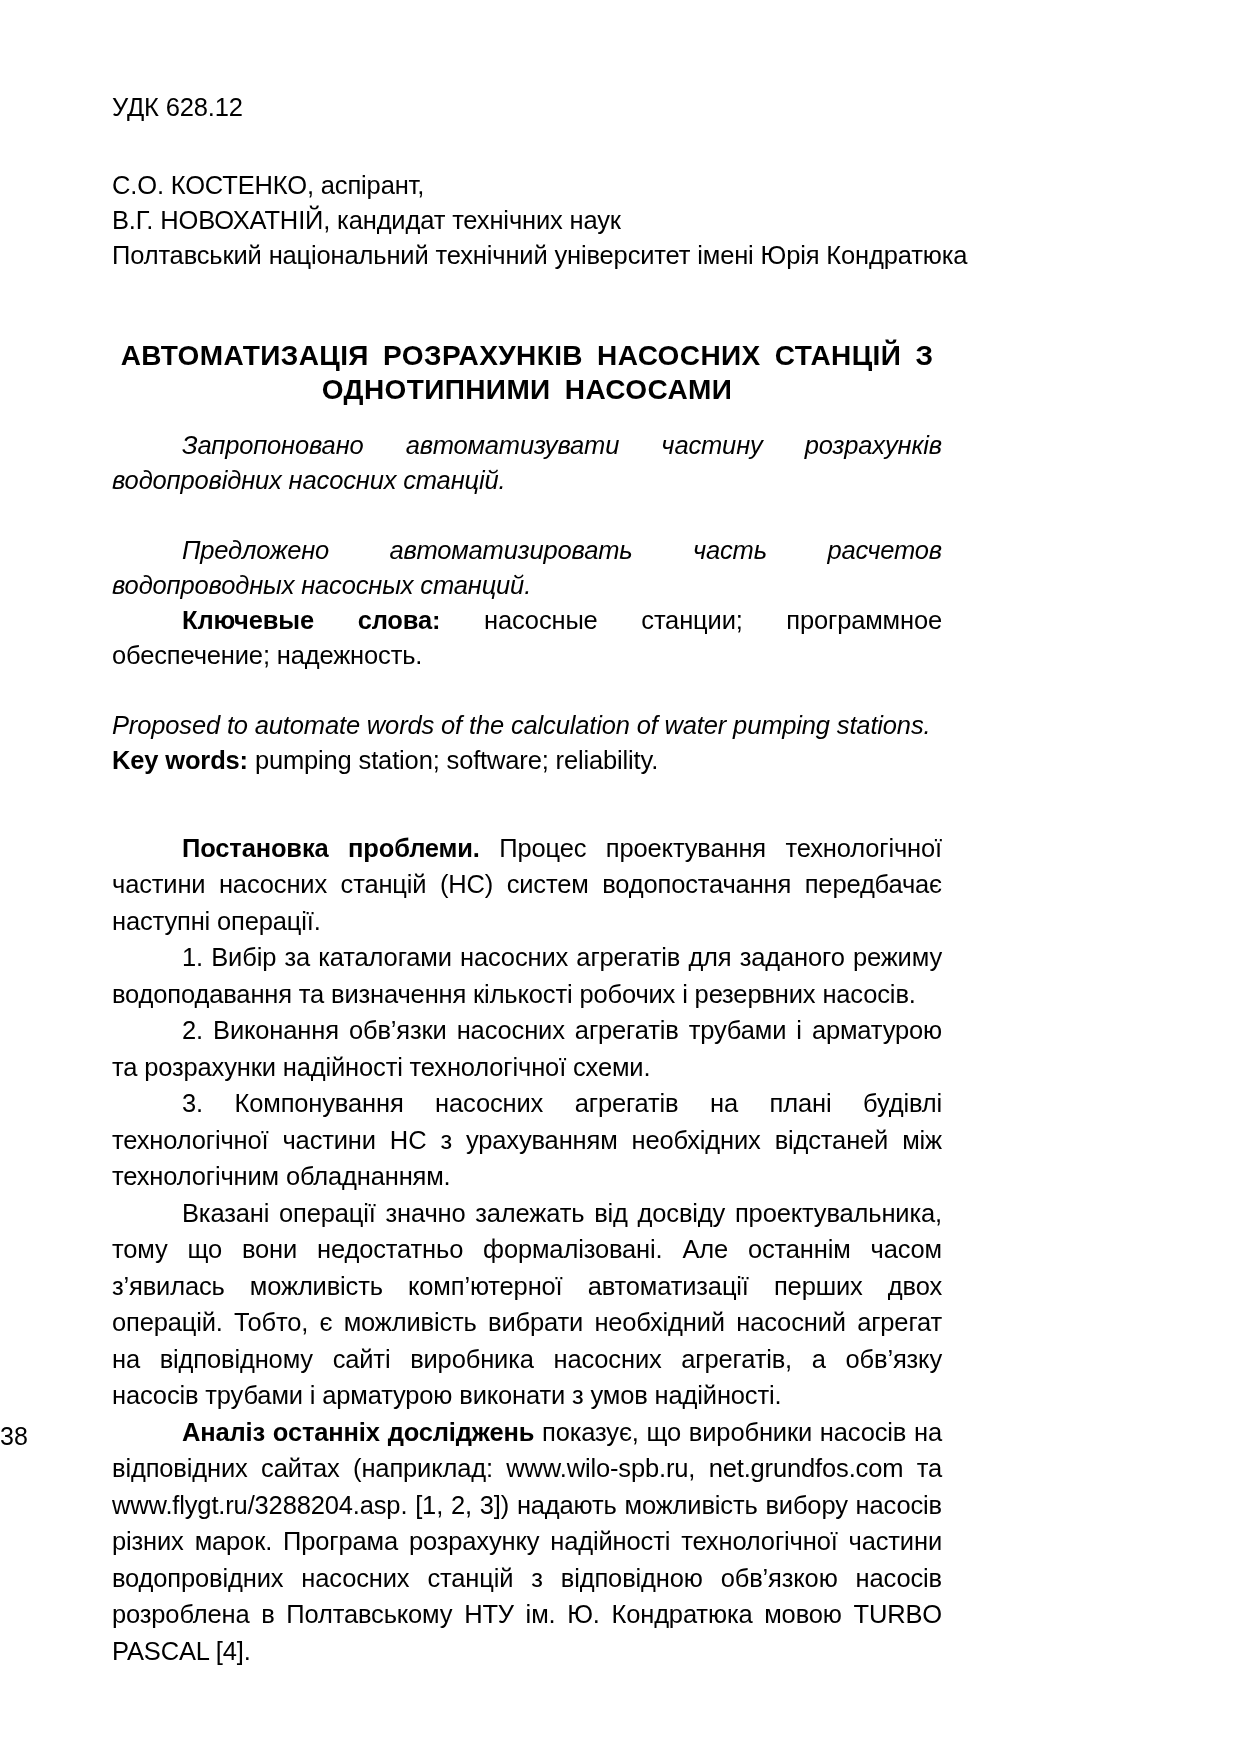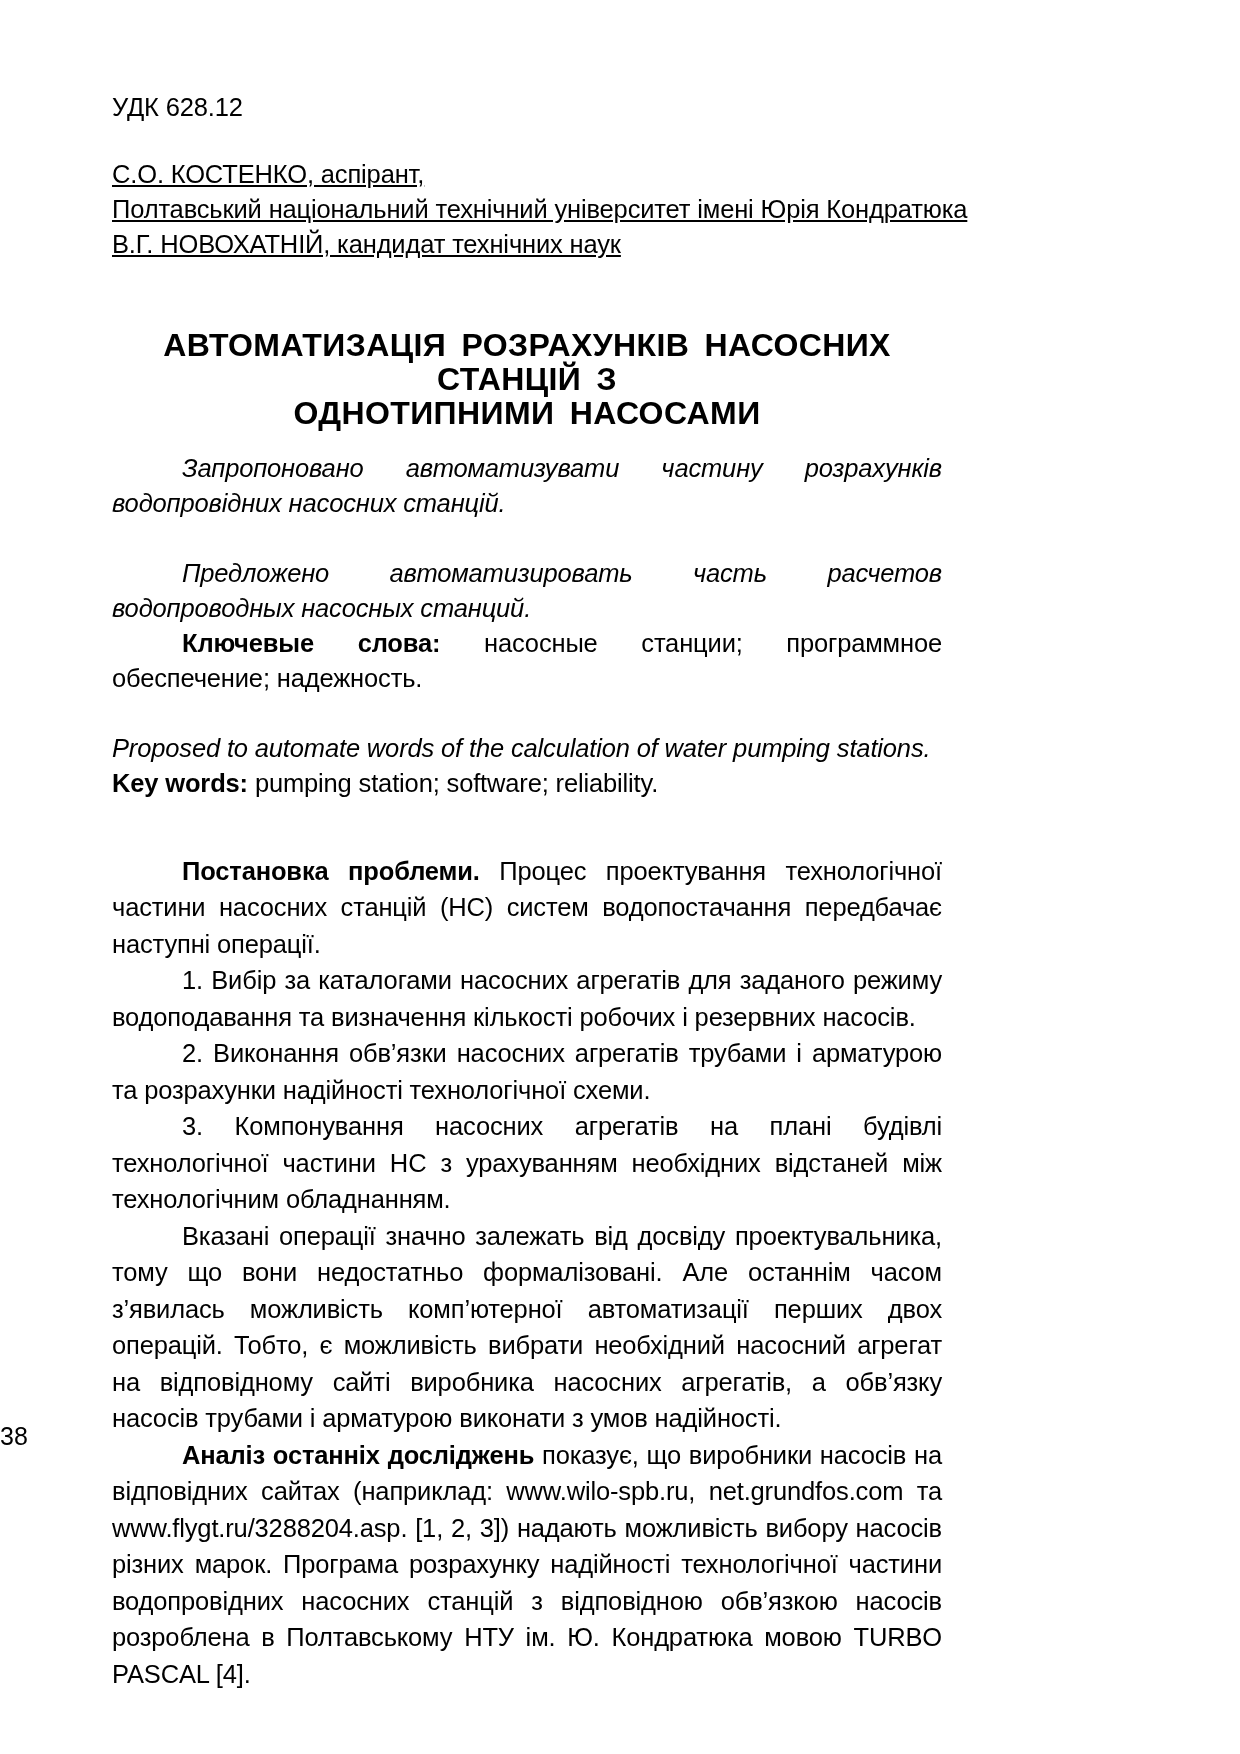--- a/index.html
+++ b/index.html
@@ -28,33 +28,32 @@
     width: 830px;
     font-size: 25.5px;
     line-height: 1.0;
     letter-spacing: -0.15px;
   }
   .udk {
     font-size: 25.5px;
     margin: 0 0 0 0;
   }
   .authors {
-    margin-top: 36px;
-    text-decoration: underline;
+    margin-top: 47px;
   }
   .authors .ln {
     display: block;
     line-height: 35px;
     white-space: nowrap;
   }
   .title {
     margin-top: 66px;
     text-align: center;
     font-weight: bold;
-    font-size: 32px;
+    font-size: 28px;
     line-height: 34px;
     letter-spacing: 0.4px;
     word-spacing: 6px;
   }
   .title .tl {
     display: block;
   }
   .abs-block {
     margin-top: 21px;
   }
@@ -90,22 +89,22 @@
 </head>
 <body>
 
 <div class="page">
   <div class="content">
 
     <div class="udk">УДК 628.12</div>
 
     <div class="authors">
       <span class="ln">С.О. КОСТЕНКО, аспірант,</span>
+      <span class="ln">В.Г. НОВОХАТНІЙ, кандидат технічних наук</span>
       <span class="ln">Полтавський національний технічний університет імені Юрія Кондратюка</span>
-      <span class="ln">В.Г. НОВОХАТНІЙ, кандидат технічних наук</span>
     </div>
 
     <div class="title">
       <span class="tl">АВТОМАТИЗАЦІЯ  РОЗРАХУНКІВ  НАСОСНИХ  СТАНЦІЙ  З</span>
       <span class="tl">ОДНОТИПНИМИ  НАСОСАМИ</span>
     </div>
 
     <div class="abs-block">
       <p class="just indent italic">Запропоновано автоматизувати частину розрахунків водопровідних насосних станцій.</p>
     </div>

